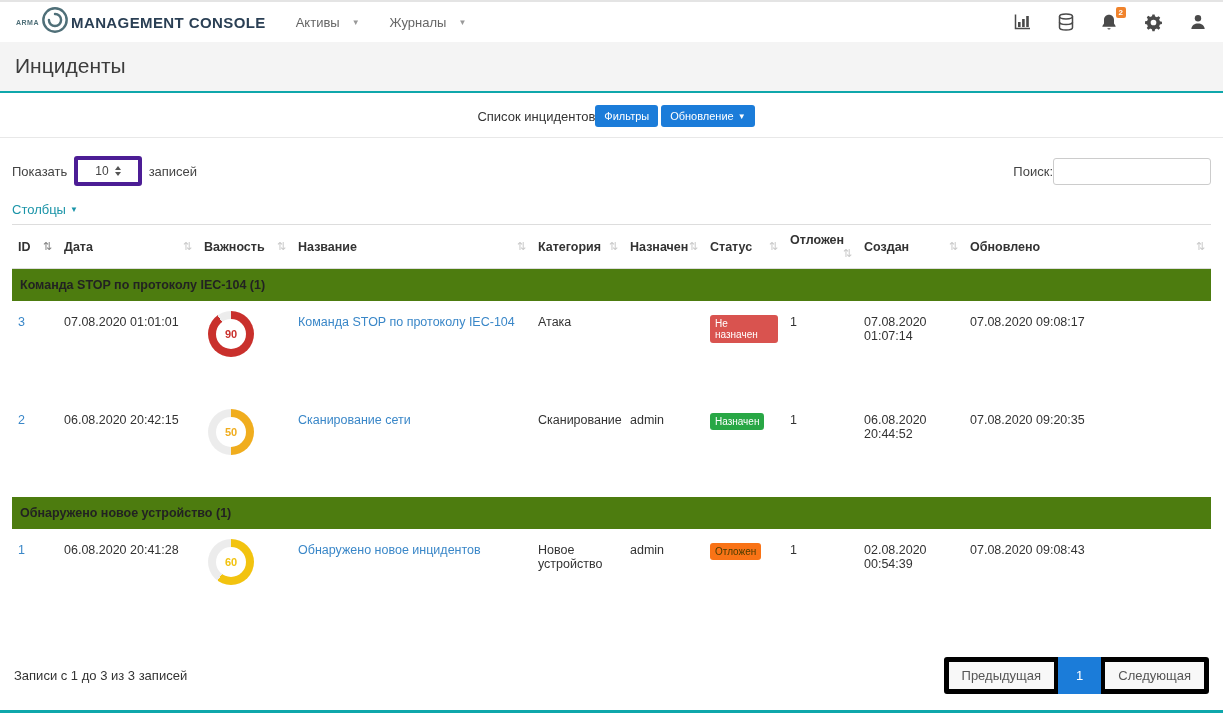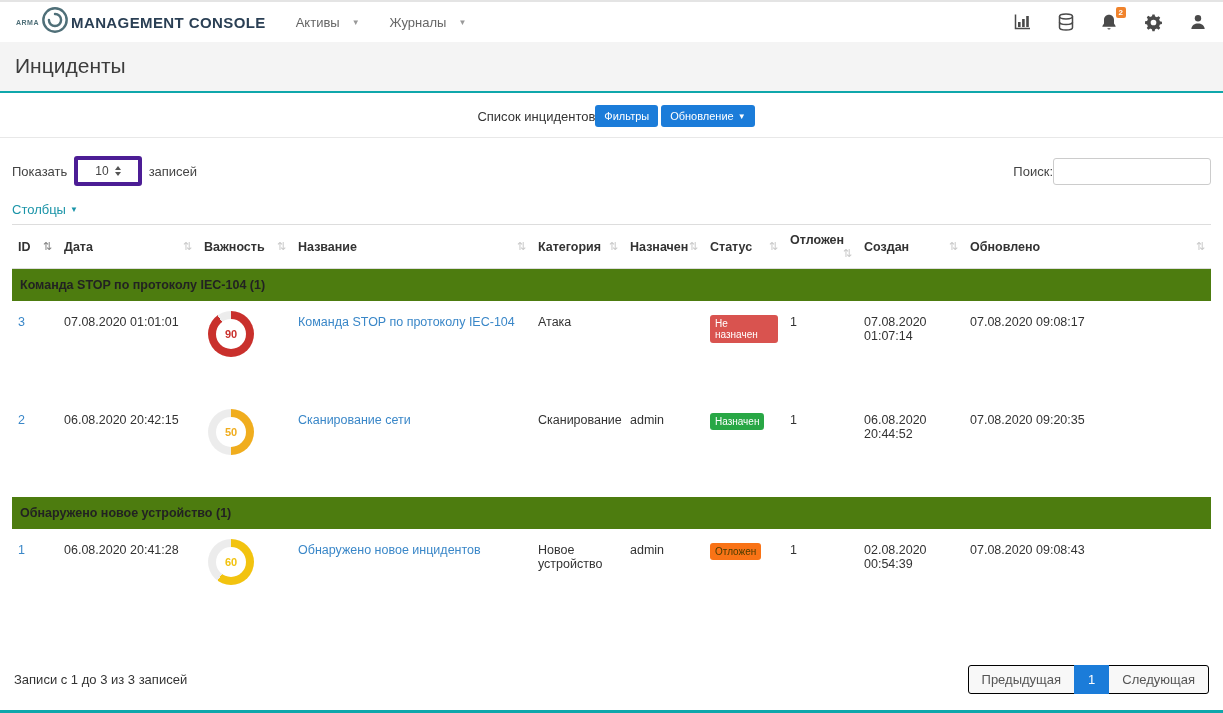--- a/index.html
+++ b/index.html
@@ -51,21 +51,21 @@
   .cell-link { color:#3a87c8; text-decoration:none; cursor:pointer; }
   .badge { display:inline-block; font-size:10px; font-weight:400; padding:3px 5px; border-radius:3px; color:#fff; }
 
   .gauge { width:46px; height:46px; border-radius:50%; position:relative; display:flex; align-items:center; justify-content:center; background:#ececec; margin-left:4px; margin-top:-4px; }
   .gauge::before { content:""; position:absolute; inset:8px; background:#fff; border-radius:50%; }
   .gauge-val { position:relative; font-size:11px; font-weight:700; }
 
   
   .footer-row { display:flex; justify-content:space-between; align-items:center; padding:18px 2px 16px; font-size:13px; color:#333; margin-top:auto; }
   .pagination { display:flex; }
-  .page-btn { border:1px solid #000000; background:#f8f8f8; color:#555; padding:6px 13px; font-size:13px; margin-left:-1px; cursor:pointer; font-family:inherit; }
+  .page-btn { border:5px solid #000000; background:#f8f8f8; color:#555; padding:6px 13px; font-size:13px; margin-left:-1px; cursor:pointer; font-family:inherit; }
   .page-btn.first { border-radius:3px 0 0 3px; }
   .page-btn.last { border-radius:0 3px 3px 0; }
   .page-btn.active { background:#1b7cd9; border-color:#1b7cd9; color:#fff; position:relative; }
 </style>
 </head>
 <body>
 
 <div class="app">
 
   <header class="navbar">

